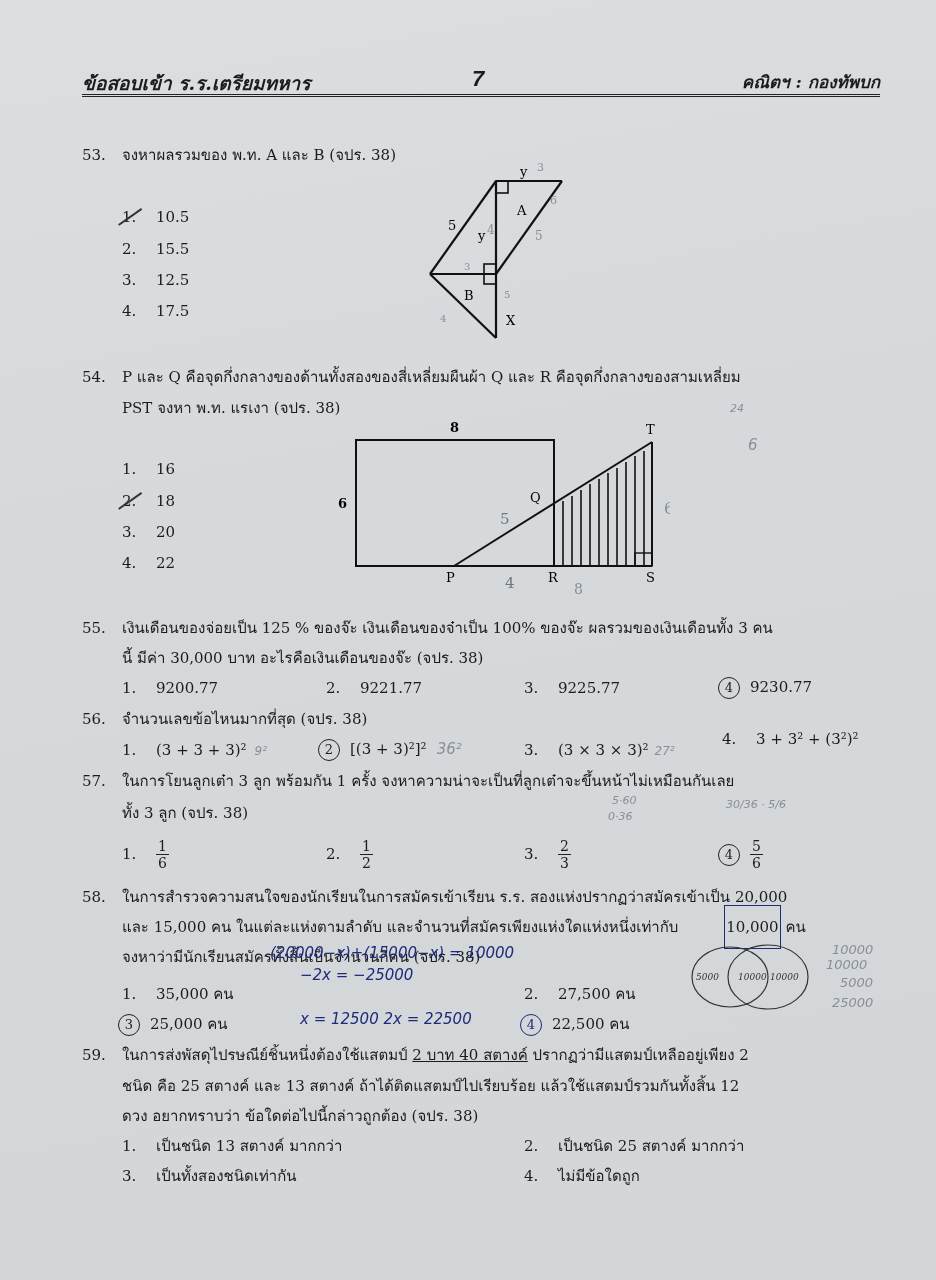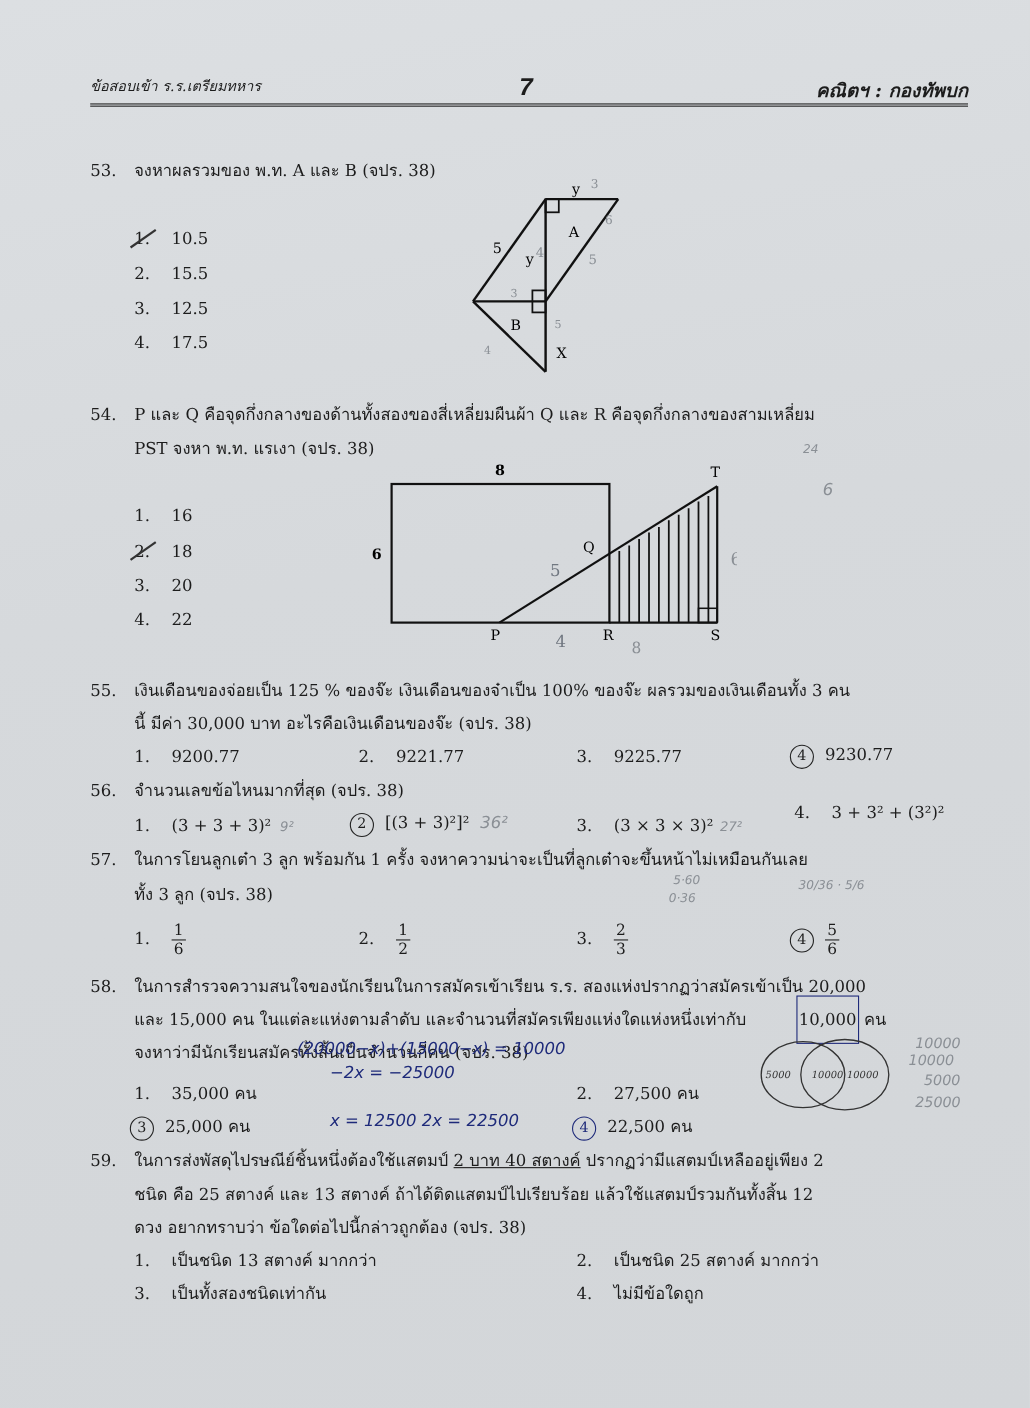--- a/index.html
+++ b/index.html
@@ -11,21 +11,21 @@
     position: relative;
   }
   .page {
     position: absolute; left: 0; top: 0; width: 936px; height: 1280px;
     background: linear-gradient(170deg, #dcdfe2 0%, #d6d9dc 40%, #d3d6d9 100%);
   }
   .header {
     position: absolute; left: 82px; top: 66px; width: 798px; height: 28px;
     border-bottom: 3px double #222;
   }
-  .header .left { position: absolute; left: 0; top: 2px; font-size: 13px; font-style: italic; font-weight: normal; }
+  .header .left { position: absolute; left: 0; top: 2px; font-size: 19px; font-style: italic; font-weight: bold; }
   .header .center { position: absolute; left: 390px; top: 0; font-family: "Liberation Sans", sans-serif; font-size: 22px; font-weight: bold; font-style: italic; }
   .header .right { position: absolute; right: 0; top: 2px; font-size: 17px; font-style: italic; font-weight: bold; }
 
   .q { position: absolute; font-size: 15px; line-height: 31px; }
   .qnum { position: absolute; left: 0; top: 0; }
   .qtext { position: absolute; left: 40px; top: 0; width: 740px; }
   .opt { position: absolute; font-size: 15px; white-space: nowrap; }
   .opt .n { display: inline-block; width: 34px; }
   .circ { display: inline-block; width: 20px; height: 20px; border: 1.5px solid #222; border-radius: 50%; text-align: center; line-height: 20px; font-size: 13px; margin-right: 10px; margin-left: -4px; }
   .hand { position: absolute; font-family: "DejaVu Sans", sans-serif; color: #8a8f95; font-style: italic; }

